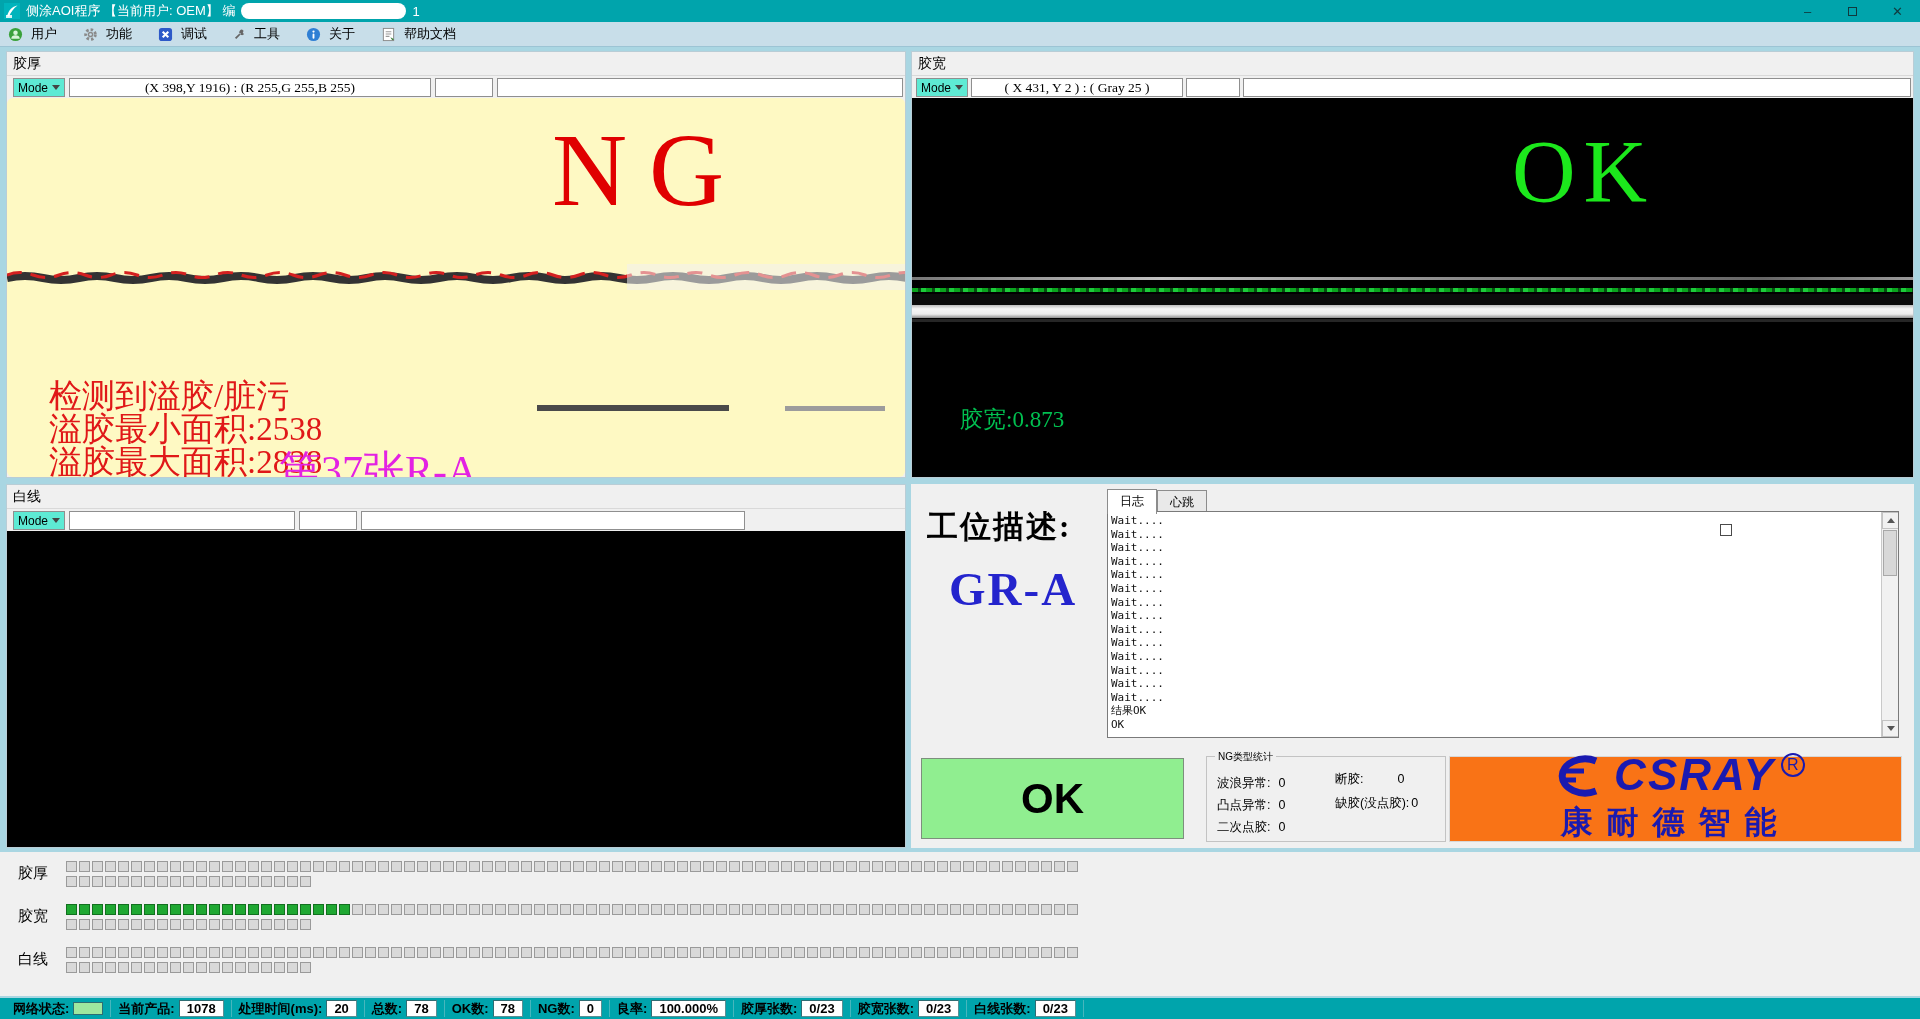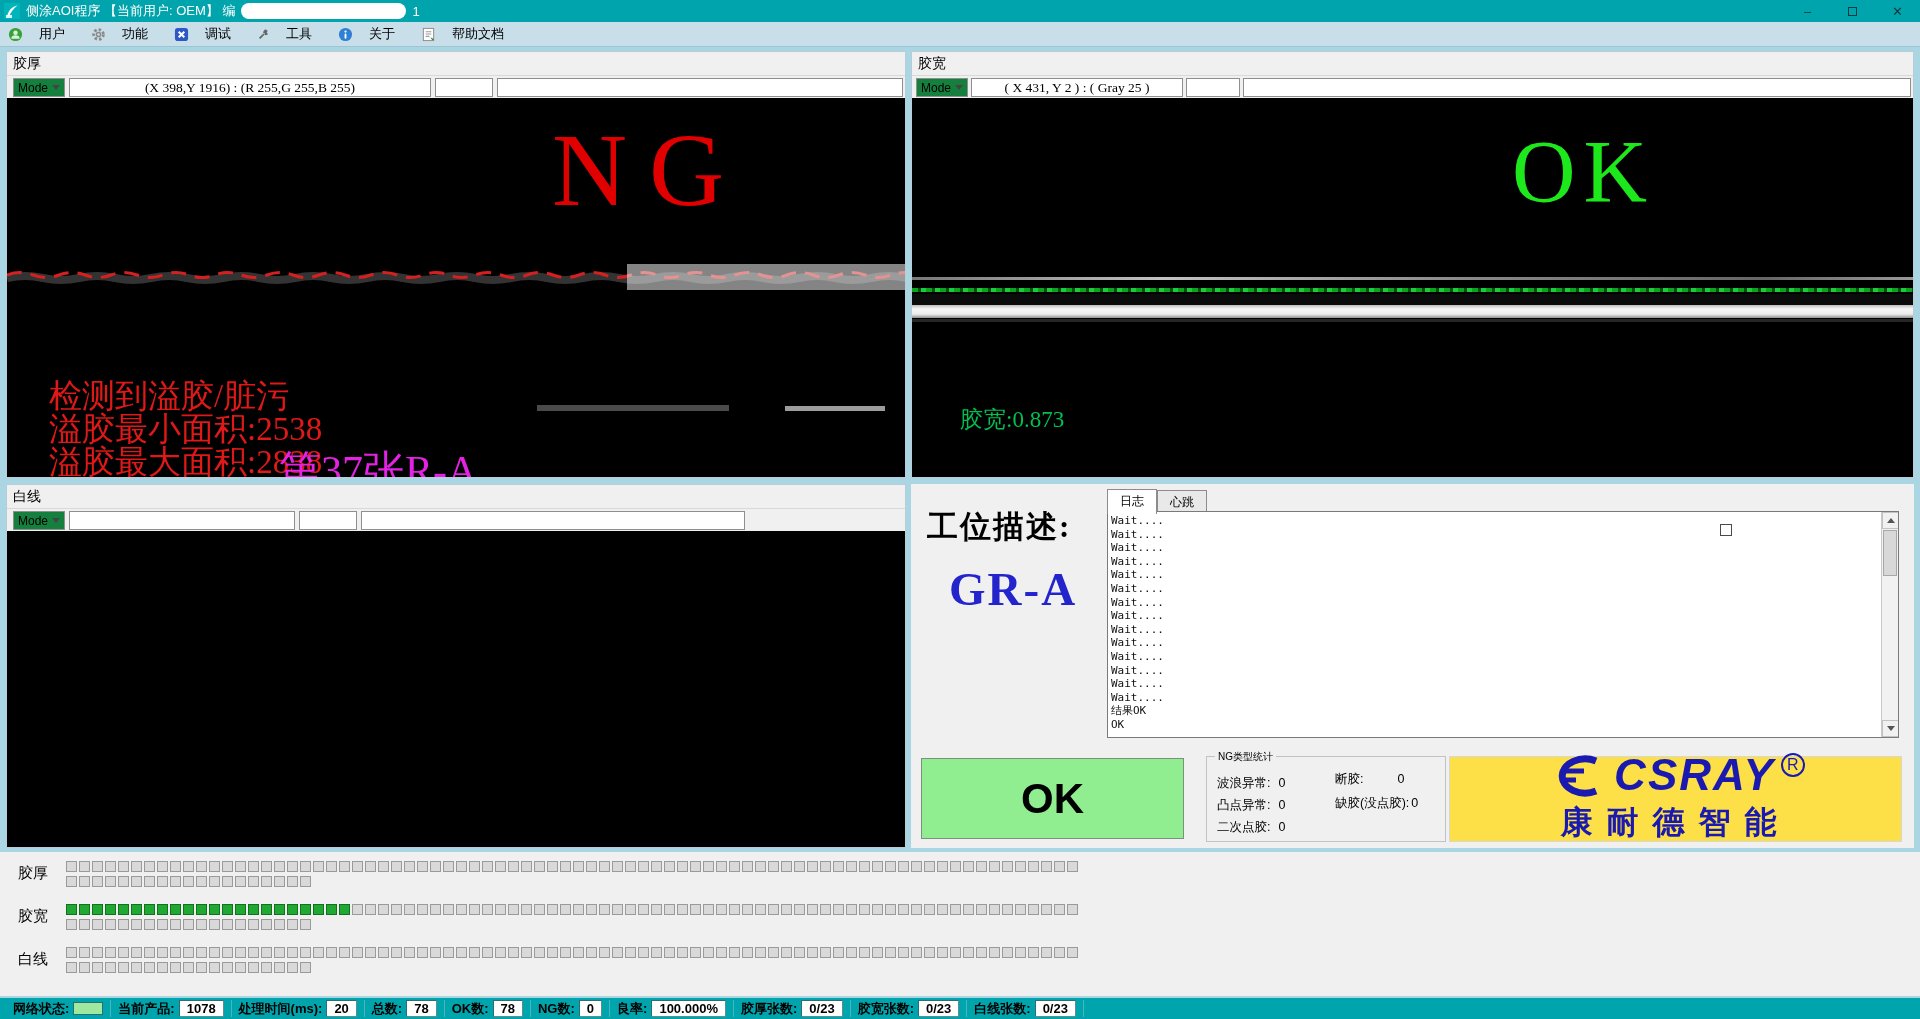--- a/index.html
+++ b/index.html
@@ -16,39 +16,39 @@
   .title-tail { font-size:13px; color:#fff; }
   .win-controls { position:absolute; right:0; top:0; height:22px; display:flex; }
   .win-btn { width:45px; height:22px; display:flex; align-items:center; justify-content:center;
     color:#10393d; font-size:13px; cursor:pointer; }
   .win-box { width:9px; height:9px; border:1px solid #10393d; display:inline-block; }
 
   
   .menubar { position:absolute; left:0; top:22px; width:1920px; height:25px;
     background:#c8dee9; display:flex; align-items:center; padding-left:8px; gap:26px;
     border-bottom:1px solid #9cc4d4; }
-  .menu-item { display:flex; align-items:center; gap:16px; font-size:13px; color:#000; cursor:pointer; }
+  .menu-item { display:flex; align-items:center; gap:8px; font-size:13px; color:#000; cursor:pointer; }
   .menu-item svg { display:block; }
 
   
   .panel { position:absolute; background:#f0f0f0; border:1px solid #b9cdd6; }
   .panel-title { font-size:14px; color:#000; padding:3px 0 2px 6px; border-bottom:1px solid #d9d9d9; }
   .mode-row { position:relative; height:21px; margin-top:2px; }
-  .combo { position:absolute; top:0; height:19px; width:52px; background:#15803d;
+  .combo { position:absolute; top:0; height:19px; width:52px; background:#5eead4;
     border:1px solid #8f8f8f; font-size:12px; color:#000; display:flex; align-items:center;
     justify-content:space-between; padding:0 4px; cursor:pointer; }
   .combo .arrow { width:0; height:0; border-left:4px solid transparent; border-right:4px solid transparent;
     border-top:5px solid #444; }
   .tbox { position:absolute; top:0; height:19px; background:#fff; border:1px solid #8f8f8f;
     font-family:"Liberation Serif","DejaVu Serif",serif; font-size:13.5px; color:#000;
     display:flex; align-items:center; justify-content:center; overflow:hidden; }
 
   
   #p-thick { left:6px; top:51px; width:900px; height:427px; }
-  #img-thick { position:absolute; left:0; top:46px; width:898px; height:379px; background:#000000; overflow:hidden; }
+  #img-thick { position:absolute; left:0; top:46px; width:898px; height:379px; background:#fef9c3; overflow:hidden;border-radius:6px; }
   .ng-big { position:absolute; left:545px; top:20px; font-family:"Liberation Serif","DejaVu Serif",serif;
     font-size:104px; letter-spacing:22px; color:#e00000; line-height:1; }
   .ng-wave { position:absolute; left:0; top:168px; }
   .wave-fade { position:absolute; left:620px; top:166px; width:278px; height:26px; background:rgba(240,240,240,.55); }
   .red-lines { position:absolute; left:42px; top:282px; font-family:"Liberation Serif","DejaVu Serif",serif;
     font-size:33px; line-height:33px; color:#e01818; white-space:nowrap; }
   .dash-dark { position:absolute; left:530px; top:307px; width:192px; height:6px; background:#4a4a4a; }
   .dash-gray { position:absolute; left:778px; top:308px; width:100px; height:5px; background:#9c9c9c; }
   .frame-tag { position:absolute; left:272px; top:345px; font-family:"Liberation Serif","DejaVu Serif",serif;
     font-size:42px; color:#e322e3; white-space:nowrap; }
@@ -105,21 +105,21 @@
     border:1px solid #7d8f7d; display:flex; align-items:center; justify-content:center;
     font-size:42px; font-weight:700; color:#000; cursor:pointer; }
 
   .ng-stats { position:absolute; left:295px; top:272px; width:240px; height:86px;
     border:1px solid #c3c3c3; background:#f0f0f0; }
   .ng-stats-title { position:absolute; left:8px; top:-7px; background:#f0f0f0; padding:0 3px;
     font-size:10px; color:#000; }
   .stat-line { position:absolute; font-size:12.5px; color:#000; white-space:nowrap; }
   .stat-val { display:inline-block; margin-left:8px; }
 
-  .logo-box { position:absolute; left:538px; top:272px; width:453px; height:86px; background:#fde047;
+  .logo-box { position:absolute; left:538px; top:272px; width:453px; height:86px; background:#f97316;
     border:1px solid #d7d7d7; display:flex; flex-direction:column; align-items:center; justify-content:center; }
   .logo-top { display:flex; align-items:flex-start; gap:6px; }
   .logo-brand { font-size:44px; font-weight:700; font-style:italic; color:#1a1ab0;
     letter-spacing:2px; line-height:1; }
   .logo-reg { font-size:16px; color:#1a1ab0; border:2px solid #1a1ab0; border-radius:50%;
     width:24px; height:24px; display:flex; align-items:center; justify-content:center; font-style:normal; }
   .logo-sub { font-size:32px; font-weight:700; color:#1a1ab0; letter-spacing:14px; margin-top:2px; }
 
   
   .progress-strip { position:absolute; left:0; top:852px; width:1920px; height:144px; background:#f0f0f0;

